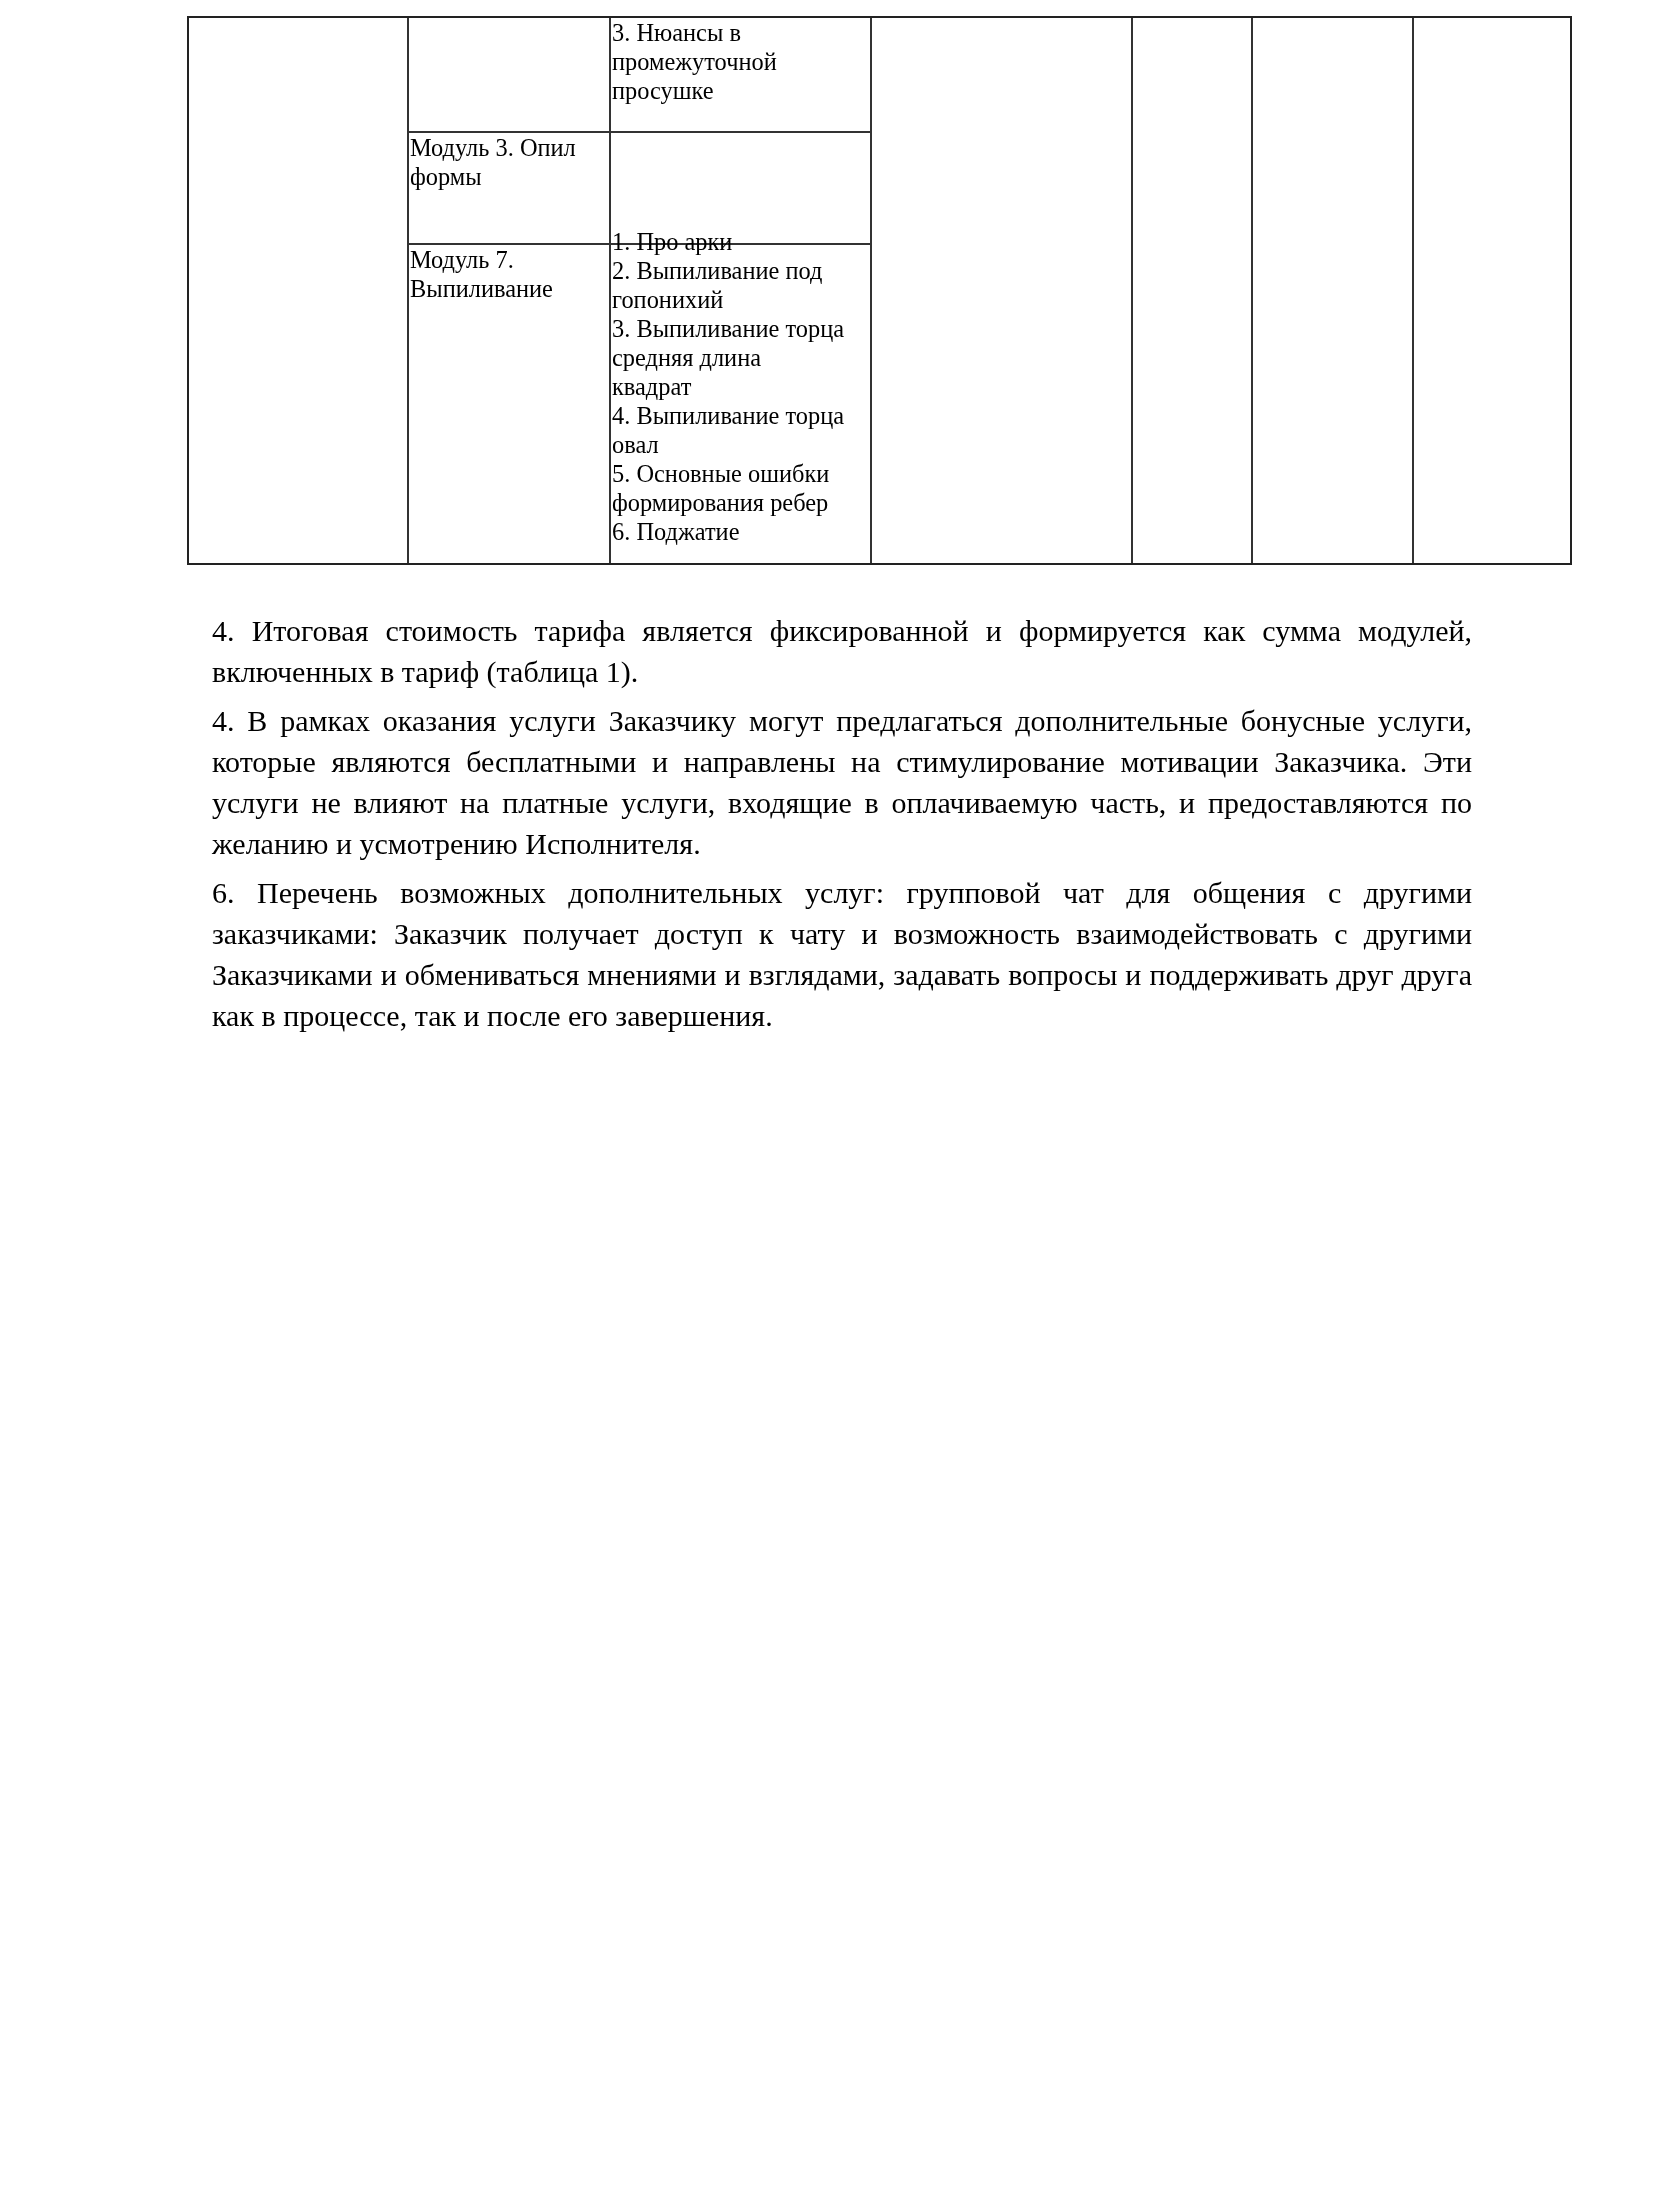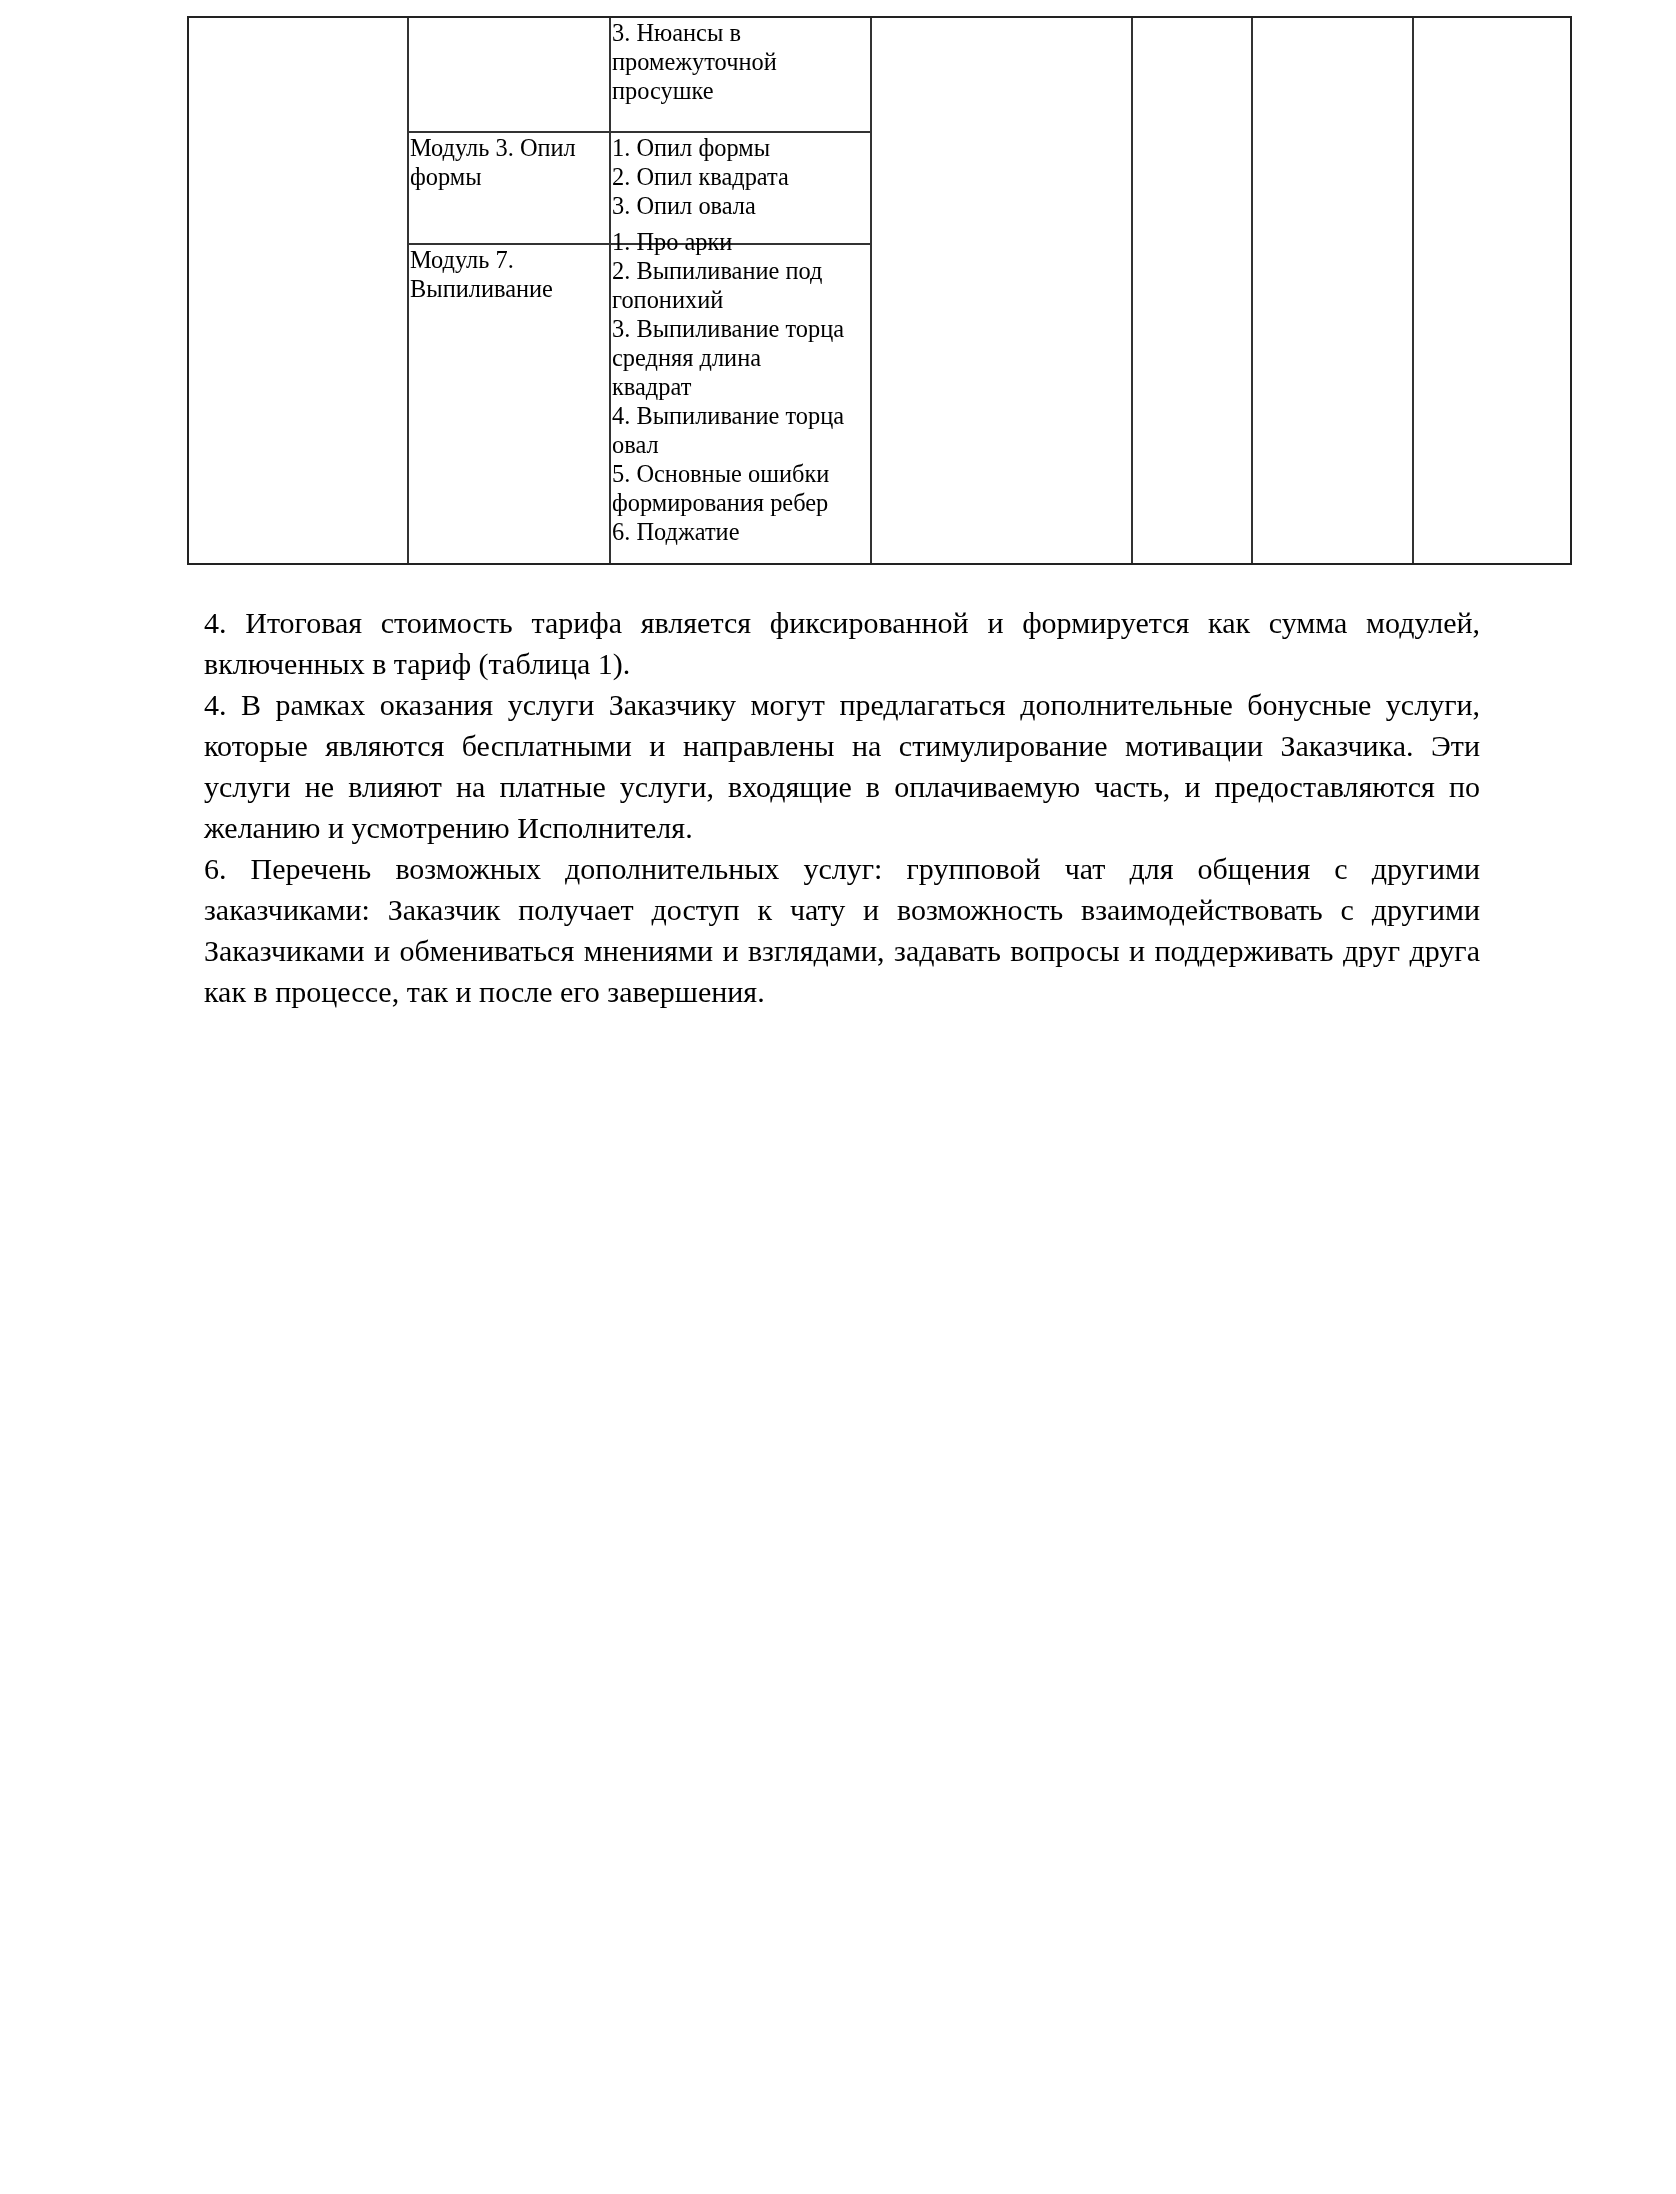--- a/index.html
+++ b/index.html
@@ -5,21 +5,21 @@
   html, body { margin:0; padding:0; background:#ffffff; }
   body { width:1676px; height:2194px; position:relative; overflow:hidden;
          font-family:"Liberation Serif", serif; color:#000; }
   .table { position:absolute; left:187px; top:16.3px; width:1385px; height:549px;
            border:2px solid #222; box-sizing:border-box; }
   .vline { position:absolute; top:0; bottom:0; width:2px; background:#333; }
   .hline { position:absolute; height:2px; background:#333; }
   .cell { position:absolute; font-size:24.4px; line-height:29px; white-space:pre-line; }
   .para { position:absolute; left:204px; width:1276px; top:602px;
           font-size:30px; line-height:41px; text-align:justify; }
-  .para p { margin:0; }
+  .para p { margin:8px; }
 </style>
 </head>
 <body>
 
 <div class="table">
 
   <div class="vline" style="left:218px"></div>
   <div class="vline" style="left:420px"></div>
   <div class="vline" style="left:681px"></div>
   <div class="vline" style="left:942px"></div>
@@ -29,23 +29,20 @@
   <div class="hline" style="left:218px; width:465px; top:113px"></div>
   <div class="hline" style="left:218px; width:465px; top:225px"></div>
 
   <div class="cell" style="left:221px; top:0px; width:197px"></div>
   <div class="cell" style="left:423px; top:0px; width:231px">3. Нюансы в
 промежуточной
 просушке</div>
 
   <div class="cell" style="left:221px; top:115px; width:197px">Модуль 3. Опил
 формы</div>
-  <div class="cell" style="left:423px; top:115px; width:257px">1. Опил формы
-2. Опил квадрата
-3. Опил овала</div>
 
   <div class="cell" style="left:221px; top:227px; width:197px">Модуль 7.
 Выпиливание</div>
   <div class="cell" style="left:423px; top:209px; width:235px">1. Про арки
 2. Выпиливание под
 гопонихий
 3. Выпиливание торца
 средняя длина
 квадрат
 4. Выпиливание торца

